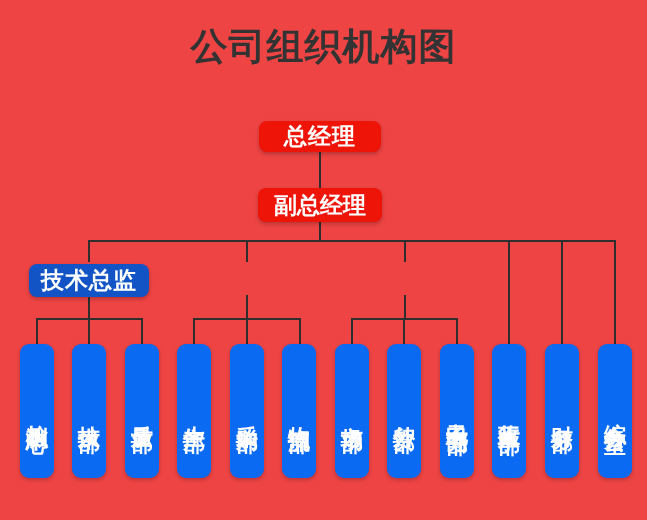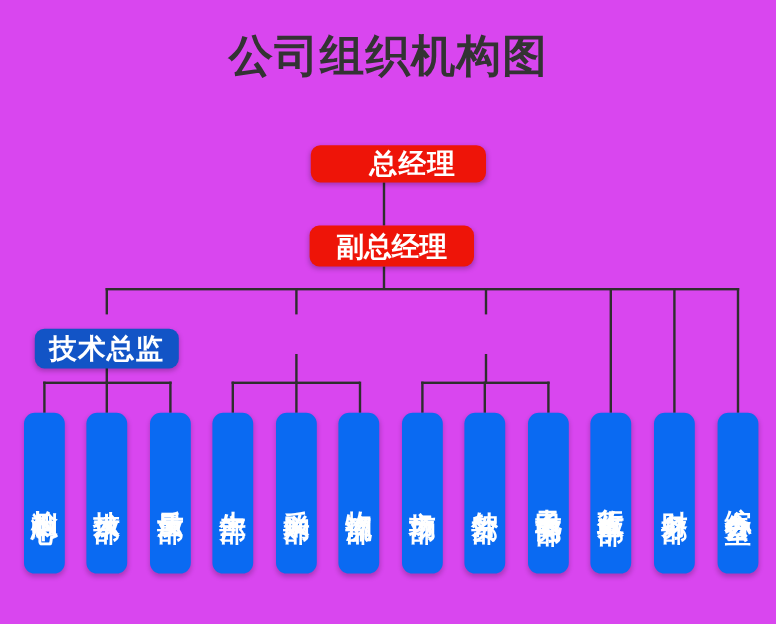--- a/index.html
+++ b/index.html
@@ -4,39 +4,39 @@
 <style>
   :root{
     --red:#ee1408;
     --director-blue:#1254c6;
     --dept-blue:#0a6af2;
     --line:#2e2e2e;
     --title-text:#333333;
   }
   html,body{margin:0;padding:0;background:#ffffff;}
   .canvas{
-    position:relative;width:647px;height:520px;background:#d946ef;overflow:hidden;
-    font-family:Liberation Sans, sans-serif;
+    position:relative;width:647px;height:520px;background:#ef4444;overflow:hidden;
+    font-family:Liberation Serif, serif;
   }
   .title{
     position:absolute;top:26px;left:0;width:100%;text-align:center;
     font-size:37px;line-height:1.15;font-weight:bold;color:var(--title-text);
     letter-spacing:1px;margin:0;
   }
   .line{position:absolute;background:var(--line);}
   .node{
     position:absolute;display:flex;align-items:center;justify-content:center;
     color:#ffffff;font-weight:bold;border-radius:8px;
     box-shadow:0 2px 4px rgba(0,0,0,0.25);
     white-space:nowrap;
   }
   .node.red{background:var(--red);}
   .node.blue{background:var(--director-blue);}
-  .node.exec{width:122px;height:31px;font-size:23px;letter-spacing:1px;padding-left:24px;}
-  .node.exec2{width:137px;height:34px;font-size:23px;letter-spacing:0px;}
+  .node.exec{width:122px;height:31px;font-size:23px;letter-spacing:1px;}
+  .node.exec2{width:124px;height:34px;font-size:23px;letter-spacing:0px;}
   .node.director{width:120px;height:33px;font-size:23px;letter-spacing:1px;}
   .vnode{
     position:absolute;width:34px;height:134px;top:344px;
     background:var(--dept-blue);border-radius:9px;
     color:#ffffff;font-weight:bold;font-size:22px;line-height:1;
     box-shadow:0 2px 4px rgba(0,0,0,0.22);
     display:flex;align-items:center;justify-content:center;
     writing-mode:vertical-rl;text-orientation:upright;letter-spacing:2px;
   }
 </style>
@@ -73,21 +73,21 @@
   <div class="line" style="left:193px;top:318px;width:2px;height:26px;"></div>
   <div class="line" style="left:246px;top:318px;width:2px;height:26px;"></div>
   <div class="line" style="left:299px;top:318px;width:2px;height:26px;"></div>
   <div class="line" style="left:351px;top:318px;width:2px;height:26px;"></div>
   <div class="line" style="left:403px;top:318px;width:2px;height:26px;"></div>
   <div class="line" style="left:456px;top:318px;width:2px;height:26px;"></div>
 
   <div class="node red exec" style="left:259px;top:121px;">总经理</div>
   <div class="node red exec2" style="left:258px;top:188px;">副总经理</div>
 
-  <div class="node blue director" style="left:29px;top:274px;">技术总监</div>
+  <div class="node blue director" style="left:29px;top:264px;">技术总监</div>
 
   <div class="vnode" style="left:20px;">检测中心</div>
   <div class="vnode" style="left:72px;">技术部</div>
   <div class="vnode" style="left:125px;">质量部</div>
   <div class="vnode" style="left:177px;">生产部</div>
   <div class="vnode" style="left:230px;">采购部</div>
   <div class="vnode" style="left:282px;">物流部</div>
   <div class="vnode" style="left:335px;">市场部</div>
   <div class="vnode" style="left:387px;">外贸部</div>
   <div class="vnode" style="left:440px;">电子商务部</div>

